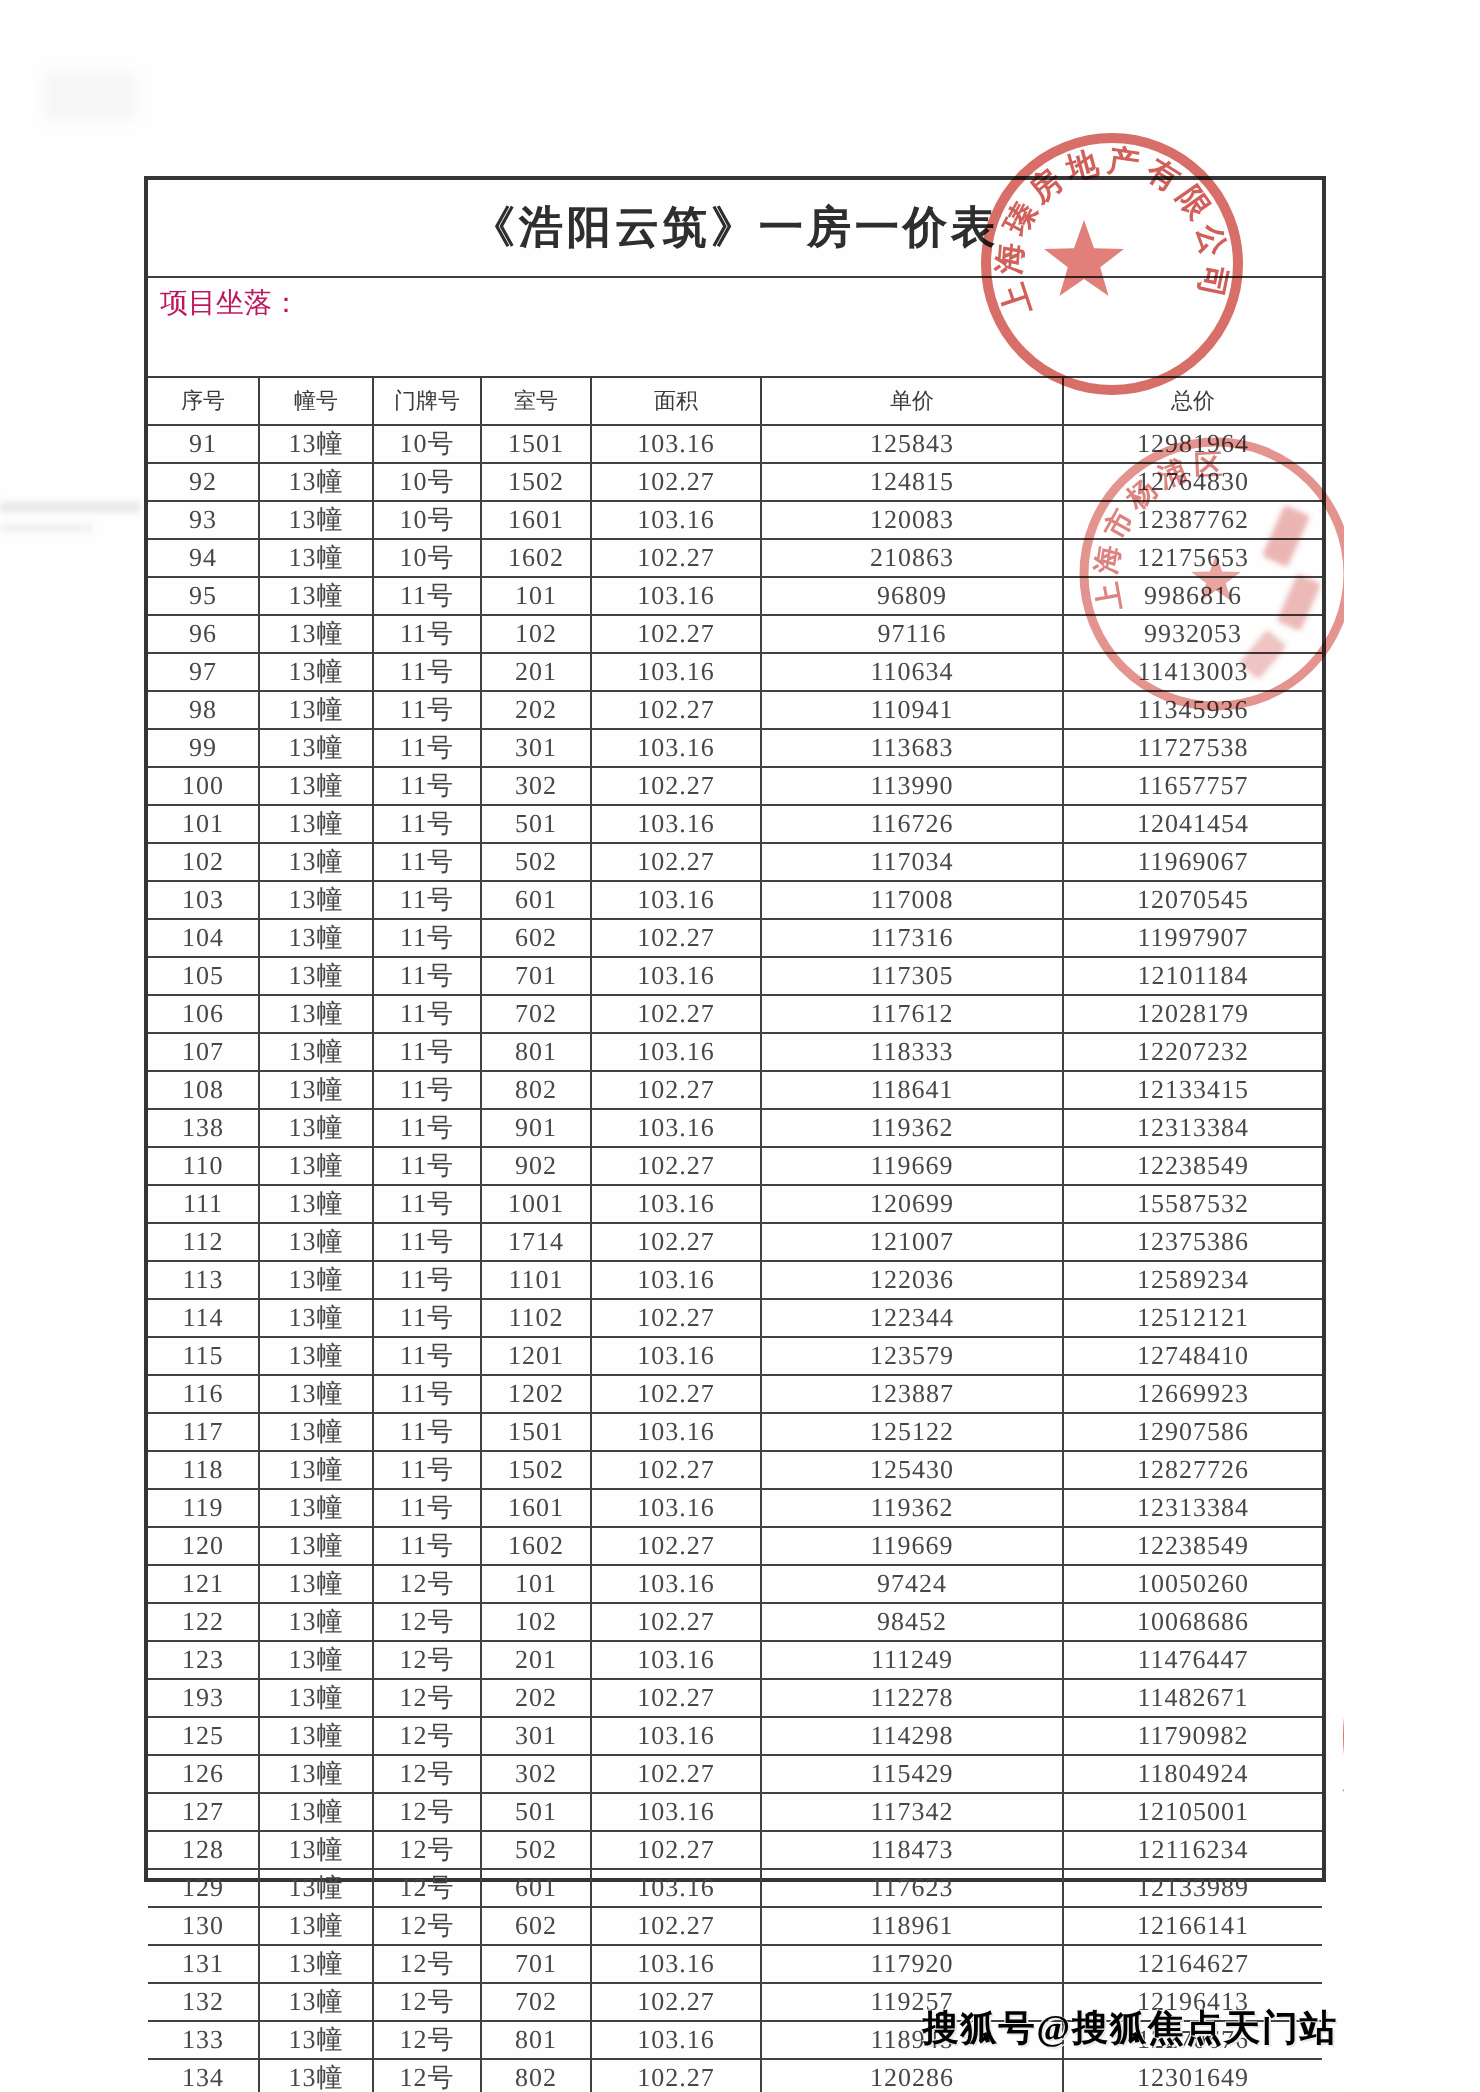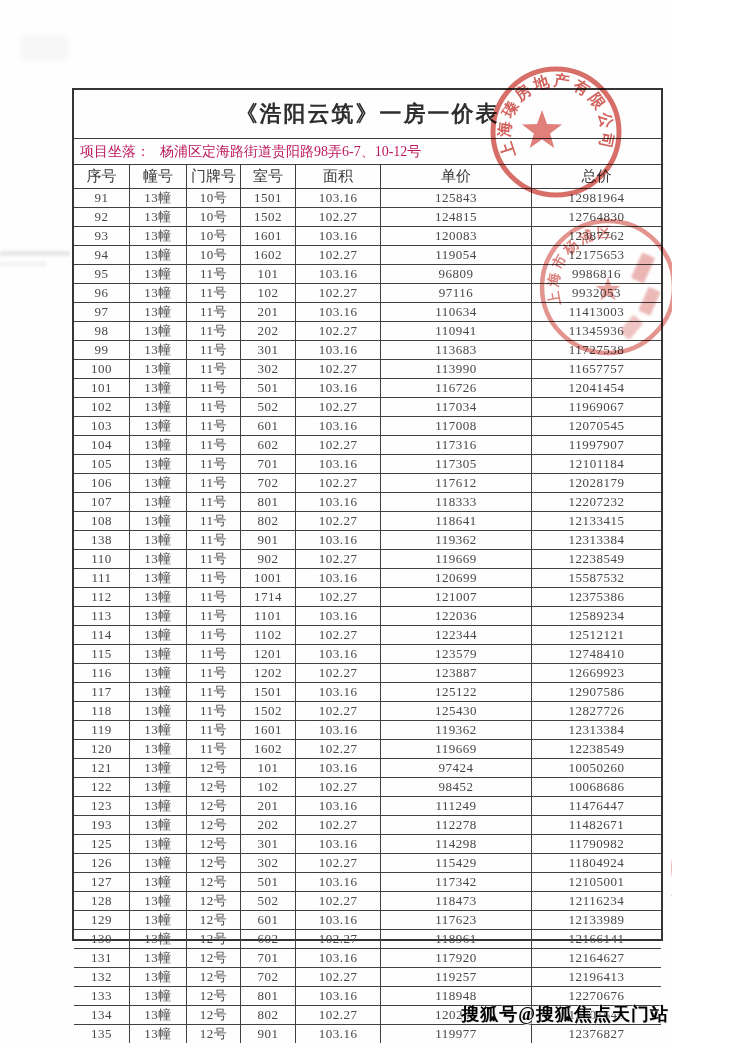--- a/index.html
+++ b/index.html
@@ -8,21 +8,21 @@
         font-family:"Liberation Serif","DejaVu Serif",serif;color:#3f3f3f;}
   .doc-table{position:absolute;left:72px;top:88px;width:591px;height:853px;
              border:2px solid #353535;background:transparent;}
   .title-row{height:48px;display:flex;align-items:center;justify-content:center;
              font-size:22px;font-weight:700;letter-spacing:2px;color:#2e2e2e;}
   .loc-row{height:26px;border-top:1.6px solid #3d3d3d;display:flex;align-items:center;
            padding-left:6px;font-size:14px;color:#be185d;}
   .loc-row .gap{width:10px;}
   .header-row{height:24px;border-top:1.6px solid #3d3d3d;display:grid;
               grid-template-columns:55px 57px 54px 55px 85px 151px 130px;
-              font-size:15px;color:#3a3a3a;}
+              font-size:11px;color:#3a3a3a;margin-top:24px;}
   .header-row .th{display:flex;align-items:center;justify-content:center;border-left:1.4px solid #3d3d3d;}
   .header-row .th:first-child{border-left:none;}
   .tbody{height:749px;display:flex;flex-direction:column;}
   .tr{flex:1;display:grid;grid-template-columns:55px 57px 54px 55px 85px 151px 130px;
       border-top:1.4px solid #414141;font-size:13px;color:#474747;}
   .td{display:flex;align-items:center;justify-content:center;border-left:1.4px solid #414141;
       letter-spacing:0.5px;overflow:hidden;}
   .td:first-child{border-left:none;}
   .stamp{position:absolute;mix-blend-mode:multiply;opacity:0.92;pointer-events:none;}
   .stamp text{font-family:"Liberation Serif","DejaVu Serif",serif;font-weight:700;}
@@ -41,21 +41,20 @@
 
   <div class="artifact a1"></div>
   <div class="artifact a2"></div>
   <div class="artifact a3"></div>
 
   <div class="doc-table">
     <div class="title-row">《浩阳云筑》一房一价表</div>
     <div class="loc-row">
       <span>项目坐落：</span>
       <span class="gap"></span>
-      <span>杨浦区定海路街道贵阳路98弄6-7、10-12号</span>
     </div>
     <div class="header-row">
       <div class="th">序号</div>
       <div class="th">幢号</div>
       <div class="th">门牌号</div>
       <div class="th">室号</div>
       <div class="th">面积</div>
       <div class="th">单价</div>
       <div class="th">总价</div>
     </div>
@@ -86,21 +85,21 @@
           <div class="td">103.16</div>
           <div class="td">120083</div>
           <div class="td">12387762</div>
         </div>
         <div class="tr">
           <div class="td">94</div>
           <div class="td">13幢</div>
           <div class="td">10号</div>
           <div class="td">1602</div>
           <div class="td">102.27</div>
-          <div class="td">119054</div>
+          <div class="td">210863</div>
           <div class="td">12175653</div>
         </div>
         <div class="tr">
           <div class="td">95</div>
           <div class="td">13幢</div>
           <div class="td">11号</div>
           <div class="td">101</div>
           <div class="td">103.16</div>
           <div class="td">96809</div>
           <div class="td">9986816</div>

